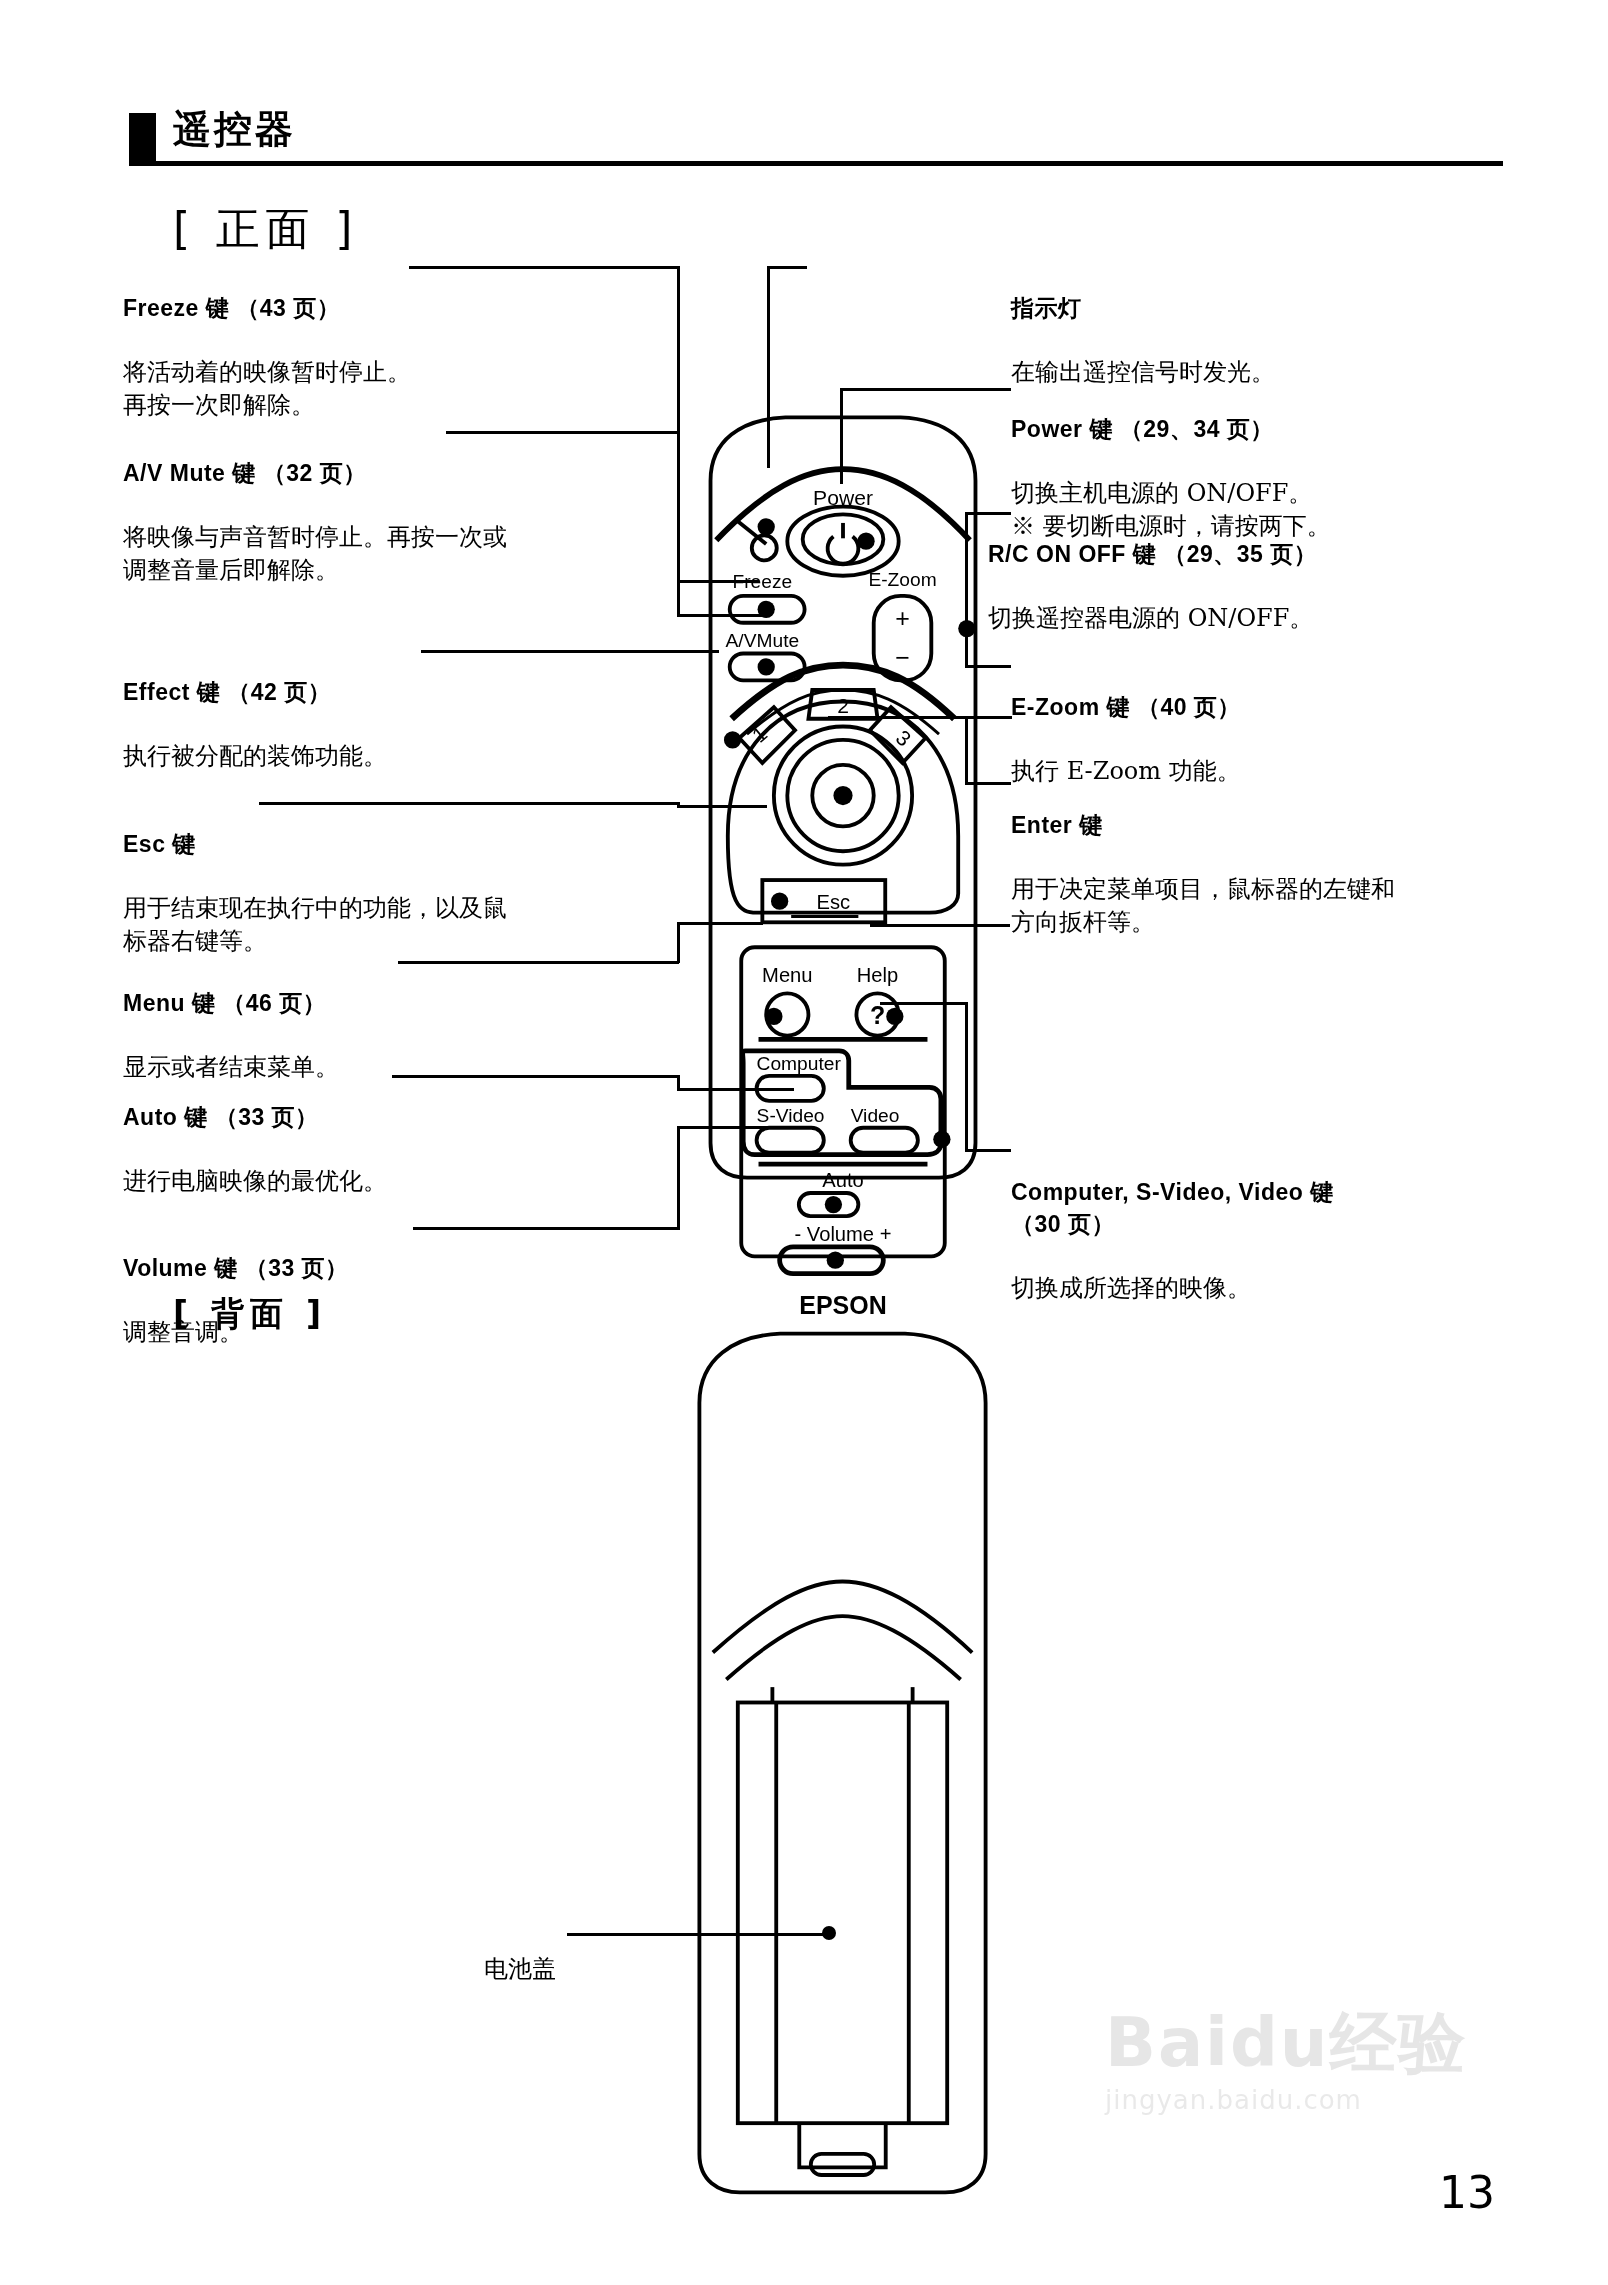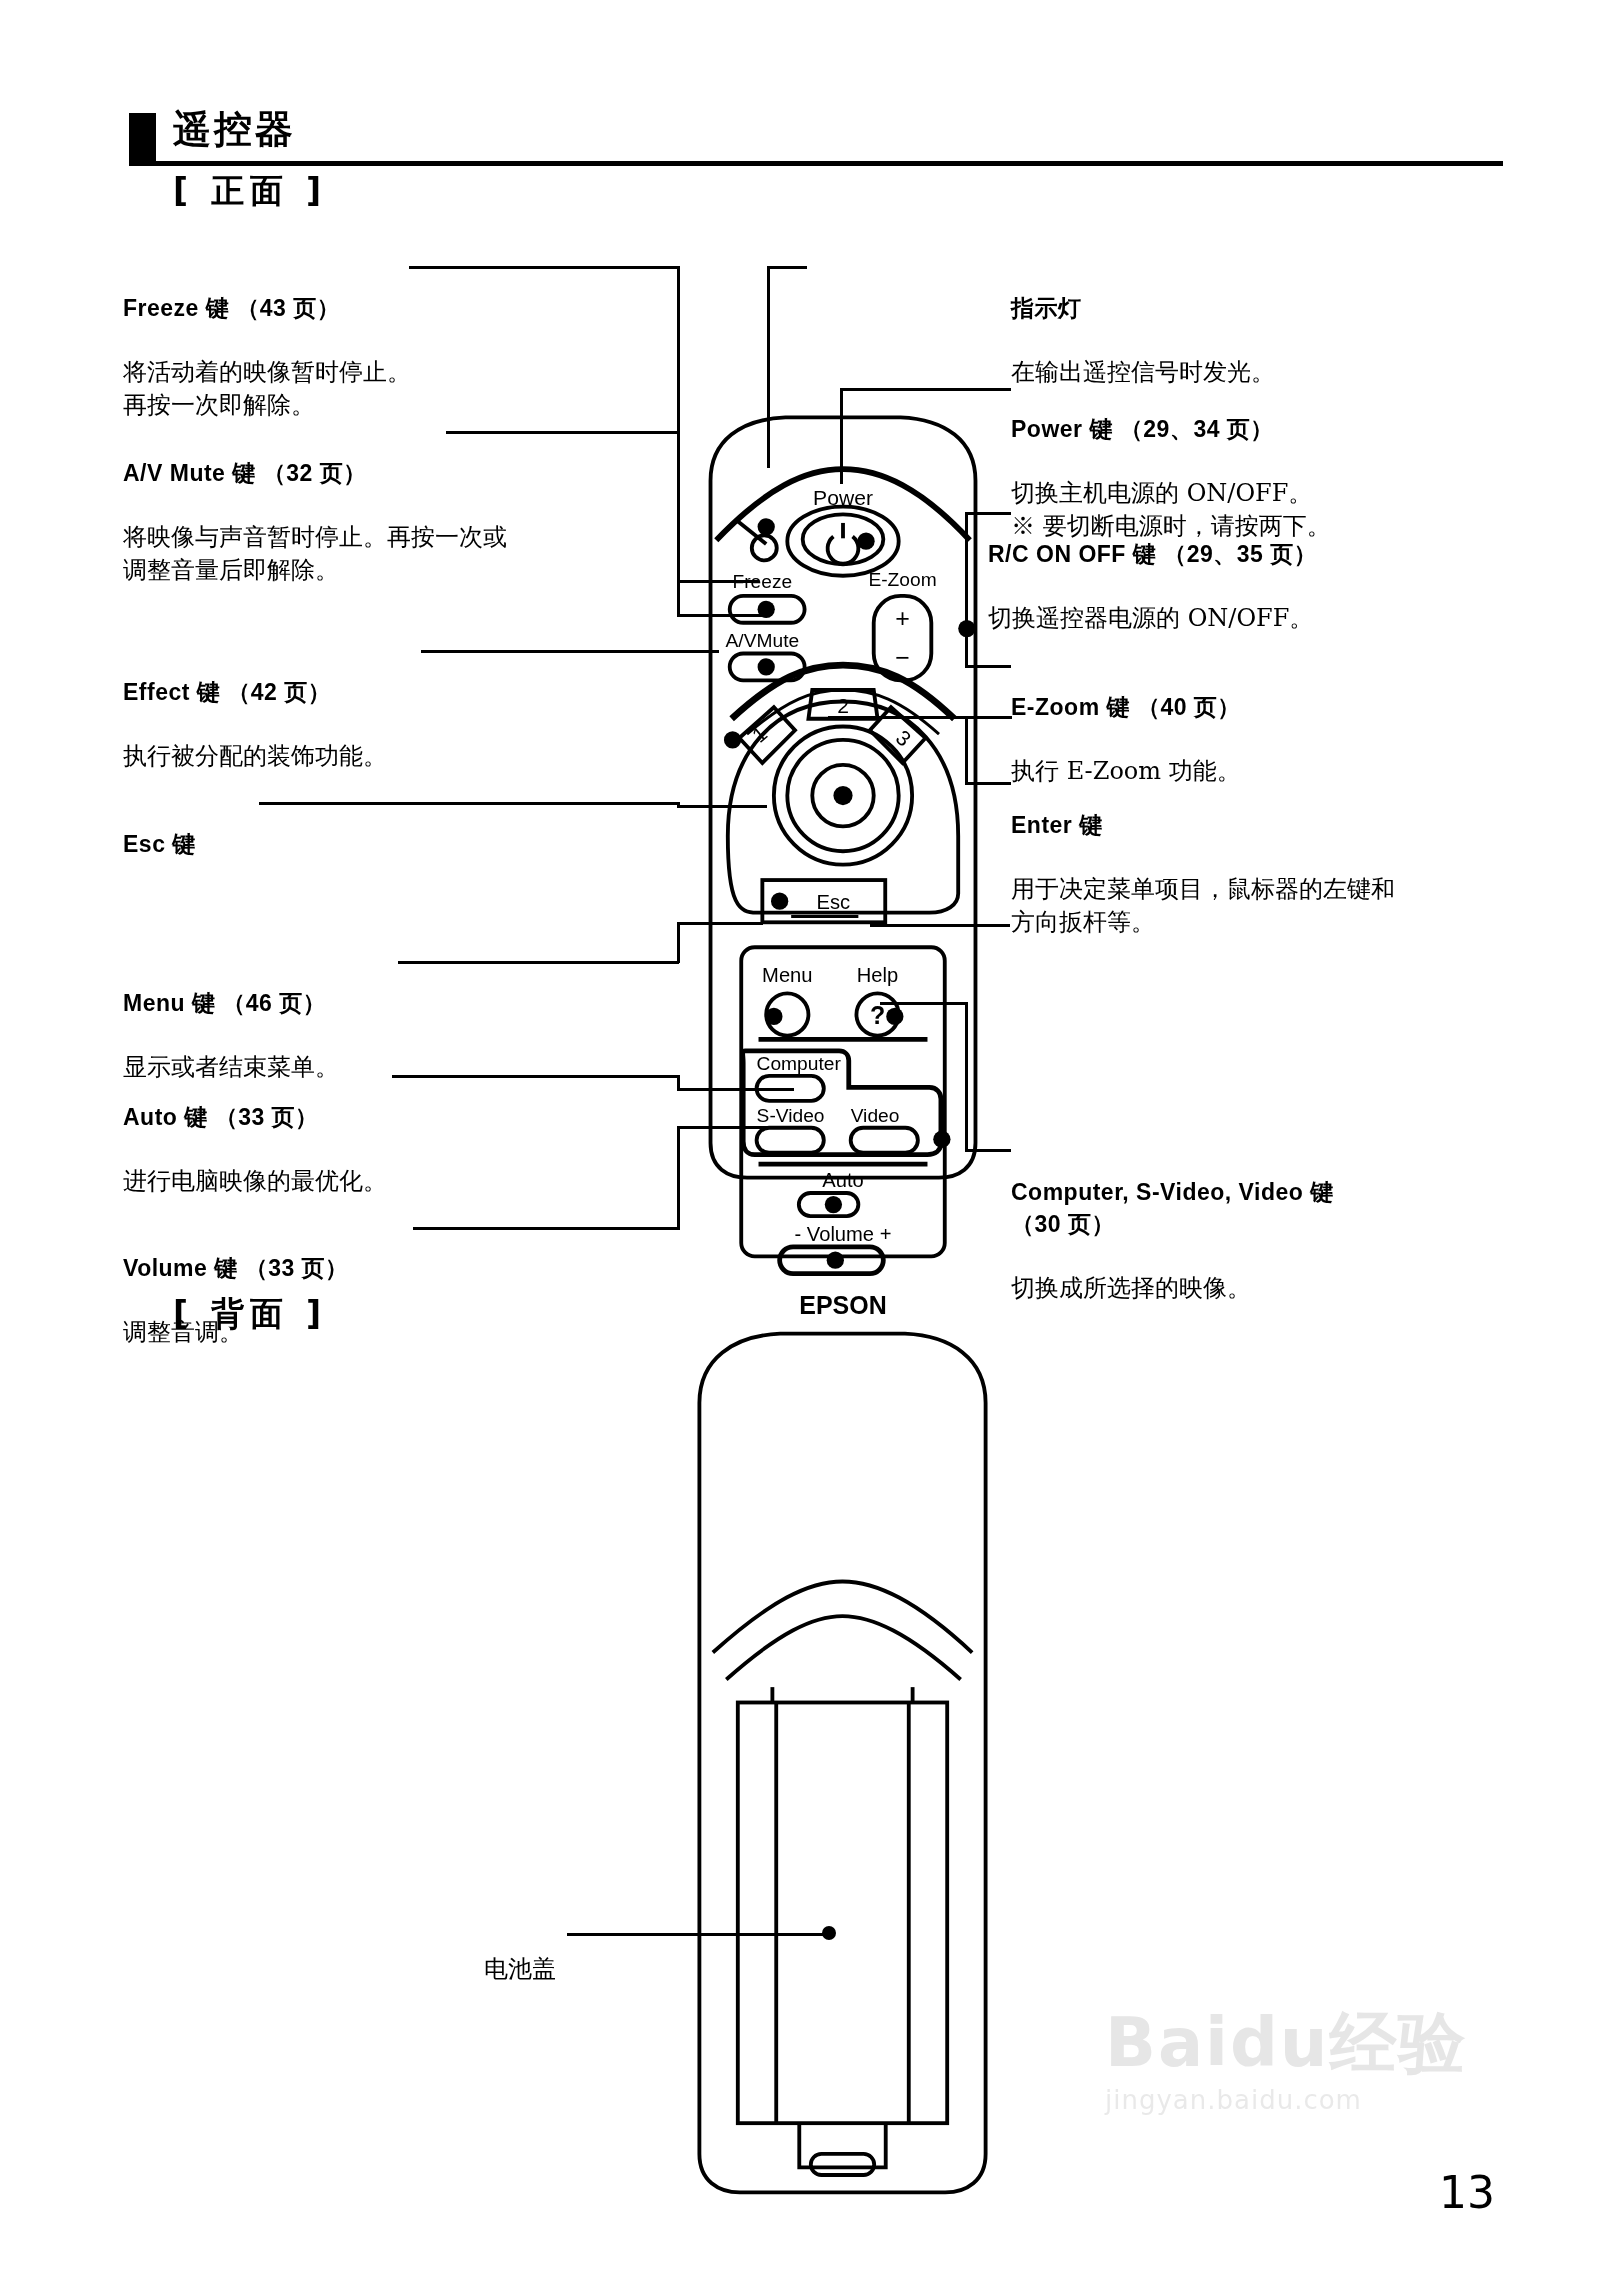--- a/index.html
+++ b/index.html
@@ -7,22 +7,22 @@
        font-family:"Liberation Serif","DejaVu Serif",serif;color:#000;}
   .page{position:absolute;inset:0;}
   .abs{position:absolute;}
 
   
   #heading-bar{left:129px;top:113px;width:27px;height:50px;background:#000;}
   #page-title{left:173px;top:110px;font-family:"DejaVu Sans","Liberation Sans",sans-serif;
       font-weight:bold;font-size:38px;letter-spacing:2.9px;line-height:1;}
   #heading-rule{left:129px;top:161px;width:1374px;height:4.8px;background:#000;}
 
-  #front-label{left:173px;top:169px;font-family:"DejaVu Sans","Liberation Sans",sans-serif;
-      font-weight:bold;font-size:33px;letter-spacing:5.8px;}
+  #front-label{left:173px;top:200px;font-family:"DejaVu Sans","Liberation Sans",sans-serif;
+      font-weight:normal;font-size:44px;letter-spacing:5.8px;}
   #back-label{left:173px;top:1292px;font-family:"DejaVu Sans","Liberation Sans",sans-serif;
       font-weight:bold;font-size:33px;letter-spacing:5.8px;}
 
   
   .callout{font-size:24px;line-height:32px;white-space:pre-line;}
   .callout .ttl{font-family:Liberation Sans, sans-serif;
       font-weight:bold;font-size:23px;letter-spacing:0.5px;display:block;
       white-space:pre;margin-top:8px;}
   .callout .body{font-family:"DejaVu Serif","Liberation Serif",serif;
       font-size:24px;line-height:33px;display:block;white-space:pre-line;}
@@ -69,20 +69,22 @@
     <span class="ttl">A/V Mute 键 （32 页）</span>
     <span class="body">将映像与声音暂时停止。再按一次或
 调整音量后即解除。</span>
   </div>
   <div class="abs callout" style="left:123px;top:636px;">
     <span class="ttl">Effect 键 （42 页）</span>
     <span class="body">执行被分配的装饰功能。</span>
   </div>
   <div class="abs callout" style="left:123px;top:788px;">
     <span class="ttl">Esc 键</span>
+    <span class="body">用于结束现在执行中的功能，以及鼠
+标器右键等。</span>
   </div>
   <div class="abs callout" style="left:123px;top:947px;">
     <span class="ttl">Menu 键 （46 页）</span>
     <span class="body">显示或者结束菜单。</span>
   </div>
   <div class="abs callout" style="left:123px;top:1061px;">
     <span class="ttl">Auto 键 （33 页）</span>
     <span class="body">进行电脑映像的最优化。</span>
   </div>
   <div class="abs callout" style="left:123px;top:1212px;">

